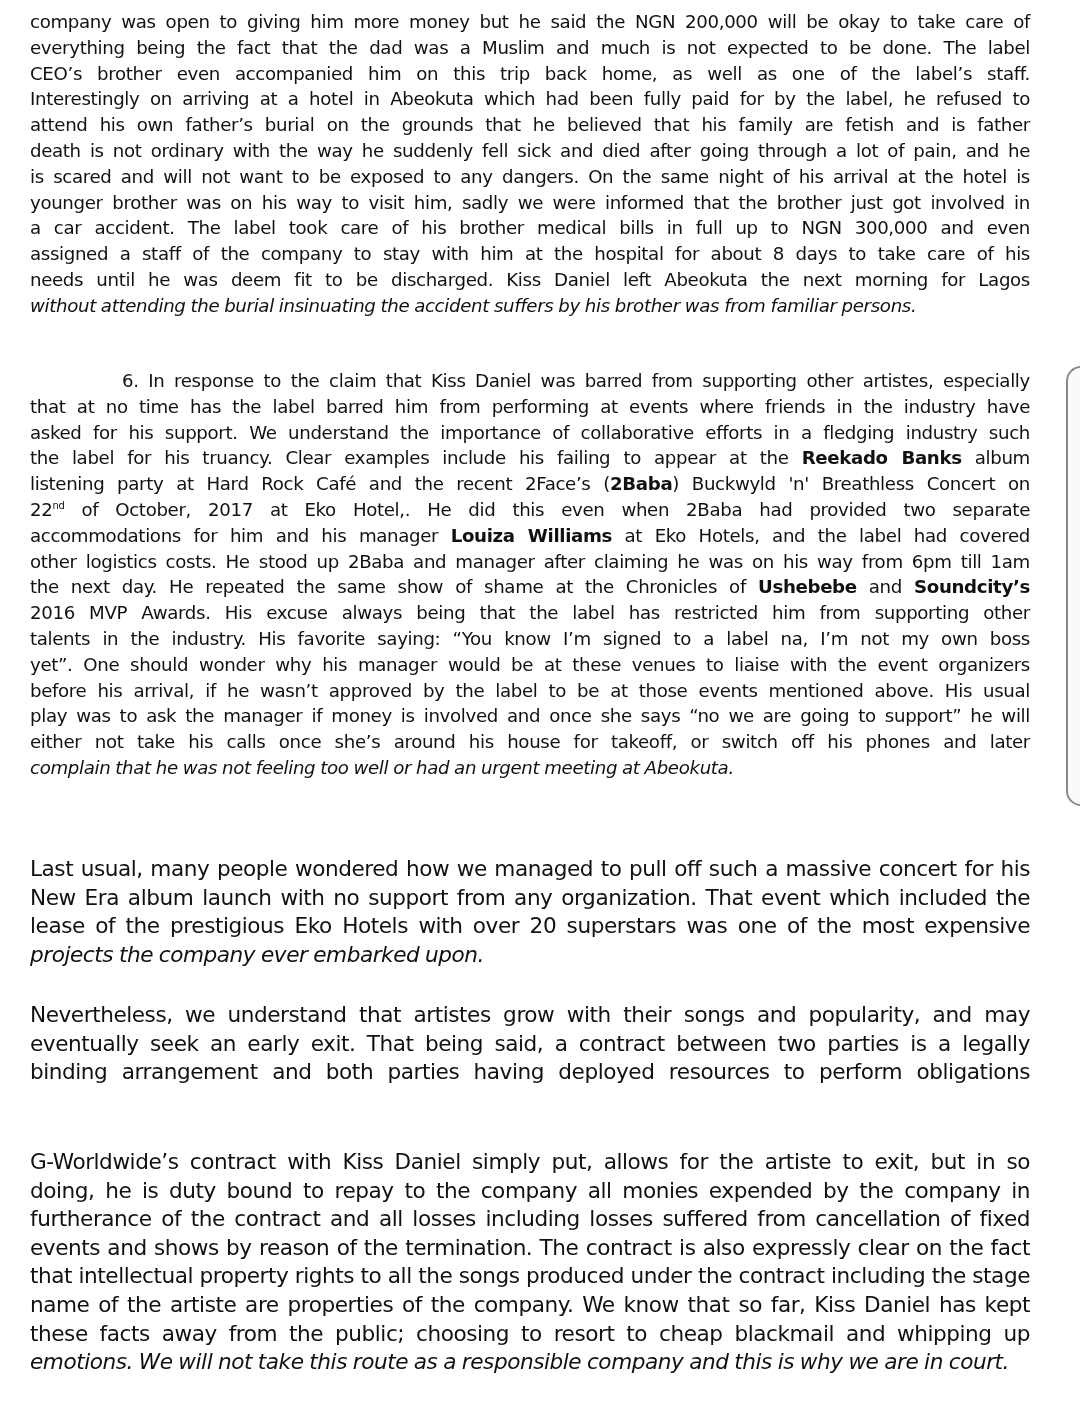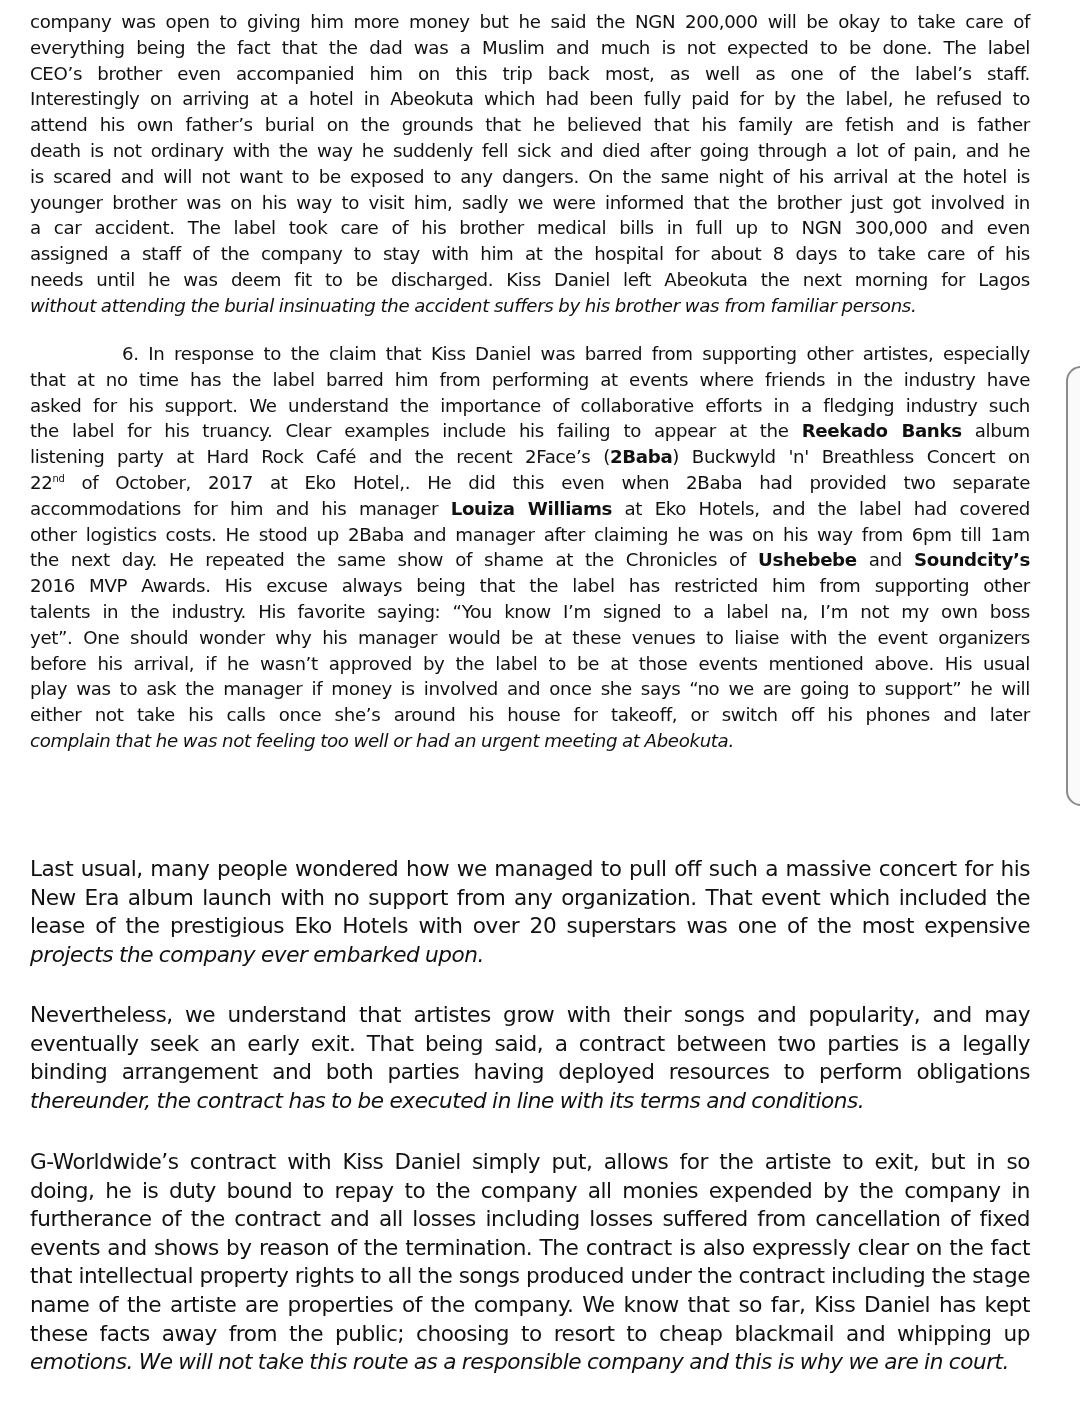--- a/index.html
+++ b/index.html
@@ -84,33 +84,33 @@
     }
   </style>
 </head>
 <body>
 
 <div class="page">
 
   <div class="para small" style="top:9px;">
     <span class="line">company was open to giving him more money but he said the NGN 200,000 will be okay to take care of</span>
     <span class="line">everything being the fact that the dad was a Muslim and much is not expected to be done. The label</span>
-    <span class="line">CEO’s brother even accompanied him on this trip back most, as well as one of the label’s staff.</span>
+    <span class="line">CEO’s brother even accompanied him on this trip back home, as well as one of the label’s staff.</span>
     <span class="line">Interestingly on arriving at a hotel in Abeokuta which had been fully paid for by the label, he refused to</span>
     <span class="line">attend his own father’s burial on the grounds that he believed that his family are fetish and is father</span>
     <span class="line">death is not ordinary with the way he suddenly fell sick and died after going through a lot of pain, and he</span>
     <span class="line">is scared and will not want to be exposed to any dangers. On the same night of his arrival at the hotel is</span>
     <span class="line">younger brother was on his way to visit him, sadly we were informed that the brother just got involved in</span>
     <span class="line">a car accident. The label took care of his brother medical bills in full up to NGN 300,000 and even</span>
     <span class="line">assigned a staff of the company to stay with him at the hospital for about 8 days to take care of his</span>
     <span class="line">needs until he was deem fit to be discharged. Kiss Daniel left Abeokuta the next morning for Lagos</span>
     <span class="line last">without attending the burial insinuating the accident suffers by his brother was from familiar persons.</span>
   </div>
 
-  <div class="para small" style="top:341px;">
+  <div class="para small" style="top:368px;">
     <span class="line indent"><span>6. In response to the claim that Kiss Daniel was barred from supporting other artistes, especially</span></span>
     <span class="line"><span>that at no time has the label barred him from performing at events where friends in the industry have</span></span>
     <span class="line"><span>asked for his support. We understand the importance of collaborative efforts in a fledging industry such</span></span>
     <span class="line"><span>the label for his truancy. Clear examples include his failing to appear at the </span><b>Reekado Banks</b><span> album</span></span>
     <span class="line"><span>listening party at Hard Rock Café and the recent 2Face’s (</span><b>2Baba</b><span>) Buckwyld 'n' Breathless Concert on</span></span>
     <span class="line"><span>22</span><sup>nd</sup><span> of October, 2017 at Eko Hotel,. He did this even when 2Baba had provided two separate</span></span>
     <span class="line"><span>accommodations for him and his manager </span><b>Louiza Williams</b><span> at Eko Hotels, and the label had covered</span></span>
     <span class="line"><span>other logistics costs. He stood up 2Baba and manager after claiming he was on his way from 6pm till 1am</span></span>
     <span class="line"><span>the next day. He repeated the same show of shame at the Chronicles of </span><b>Ushebebe</b><span> and </span><b>Soundcity’s</b></span>
     <span class="line"><span>2016 MVP Awards. His excuse always being that the label has restricted him from supporting other</span></span>
@@ -126,21 +126,20 @@
     <span class="line">Last usual, many people wondered how we managed to pull off such a massive concert for his</span>
     <span class="line">New Era album launch with no support from any organization. That event which included the</span>
     <span class="line">lease of the prestigious Eko Hotels with over 20 superstars was one of the most expensive</span>
     <span class="line last">projects the company ever embarked upon.</span>
   </div>
 
   <div class="para large" style="top:1001px;">
     <span class="line">Nevertheless, we understand that artistes grow with their songs and popularity, and may</span>
     <span class="line">eventually seek an early exit. That being said, a contract between two parties is a legally</span>
     <span class="line">binding arrangement and both parties having deployed resources to perform obligations</span>
-    <span class="line last">thereunder, the contract has to be executed in line with its terms and conditions.</span>
   </div>
 
   <div class="para large" style="top:1148px;">
     <span class="line">G-Worldwide’s contract with Kiss Daniel simply put, allows for the artiste to exit, but in so</span>
     <span class="line">doing, he is duty bound to repay to the company all monies expended by the company in</span>
     <span class="line">furtherance of the contract and all losses including losses suffered from cancellation of fixed</span>
     <span class="line">events and shows by reason of the termination. The contract is also expressly clear on the fact</span>
     <span class="line">that intellectual property rights to all the songs produced under the contract including the stage</span>
     <span class="line">name of the artiste are properties of the company. We know that so far, Kiss Daniel has kept</span>
     <span class="line">these facts away from the public; choosing to resort to cheap blackmail and whipping up</span>

